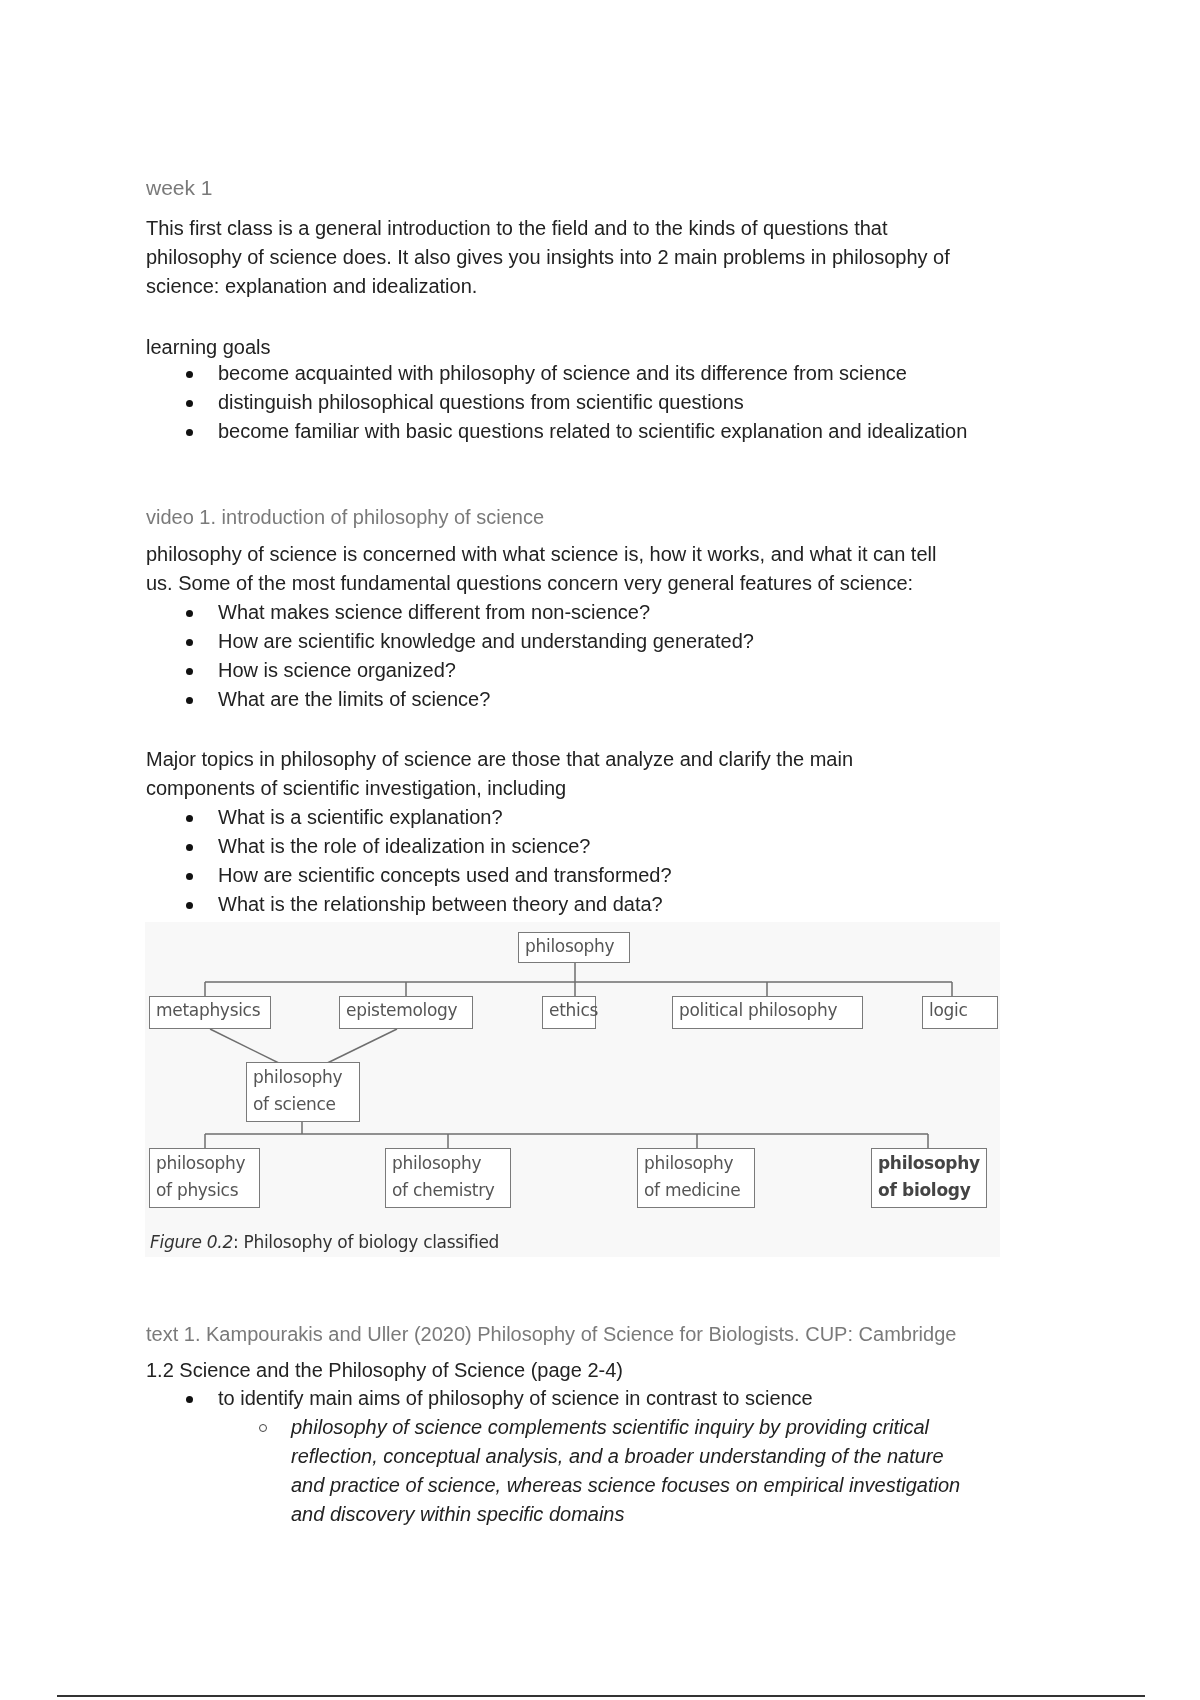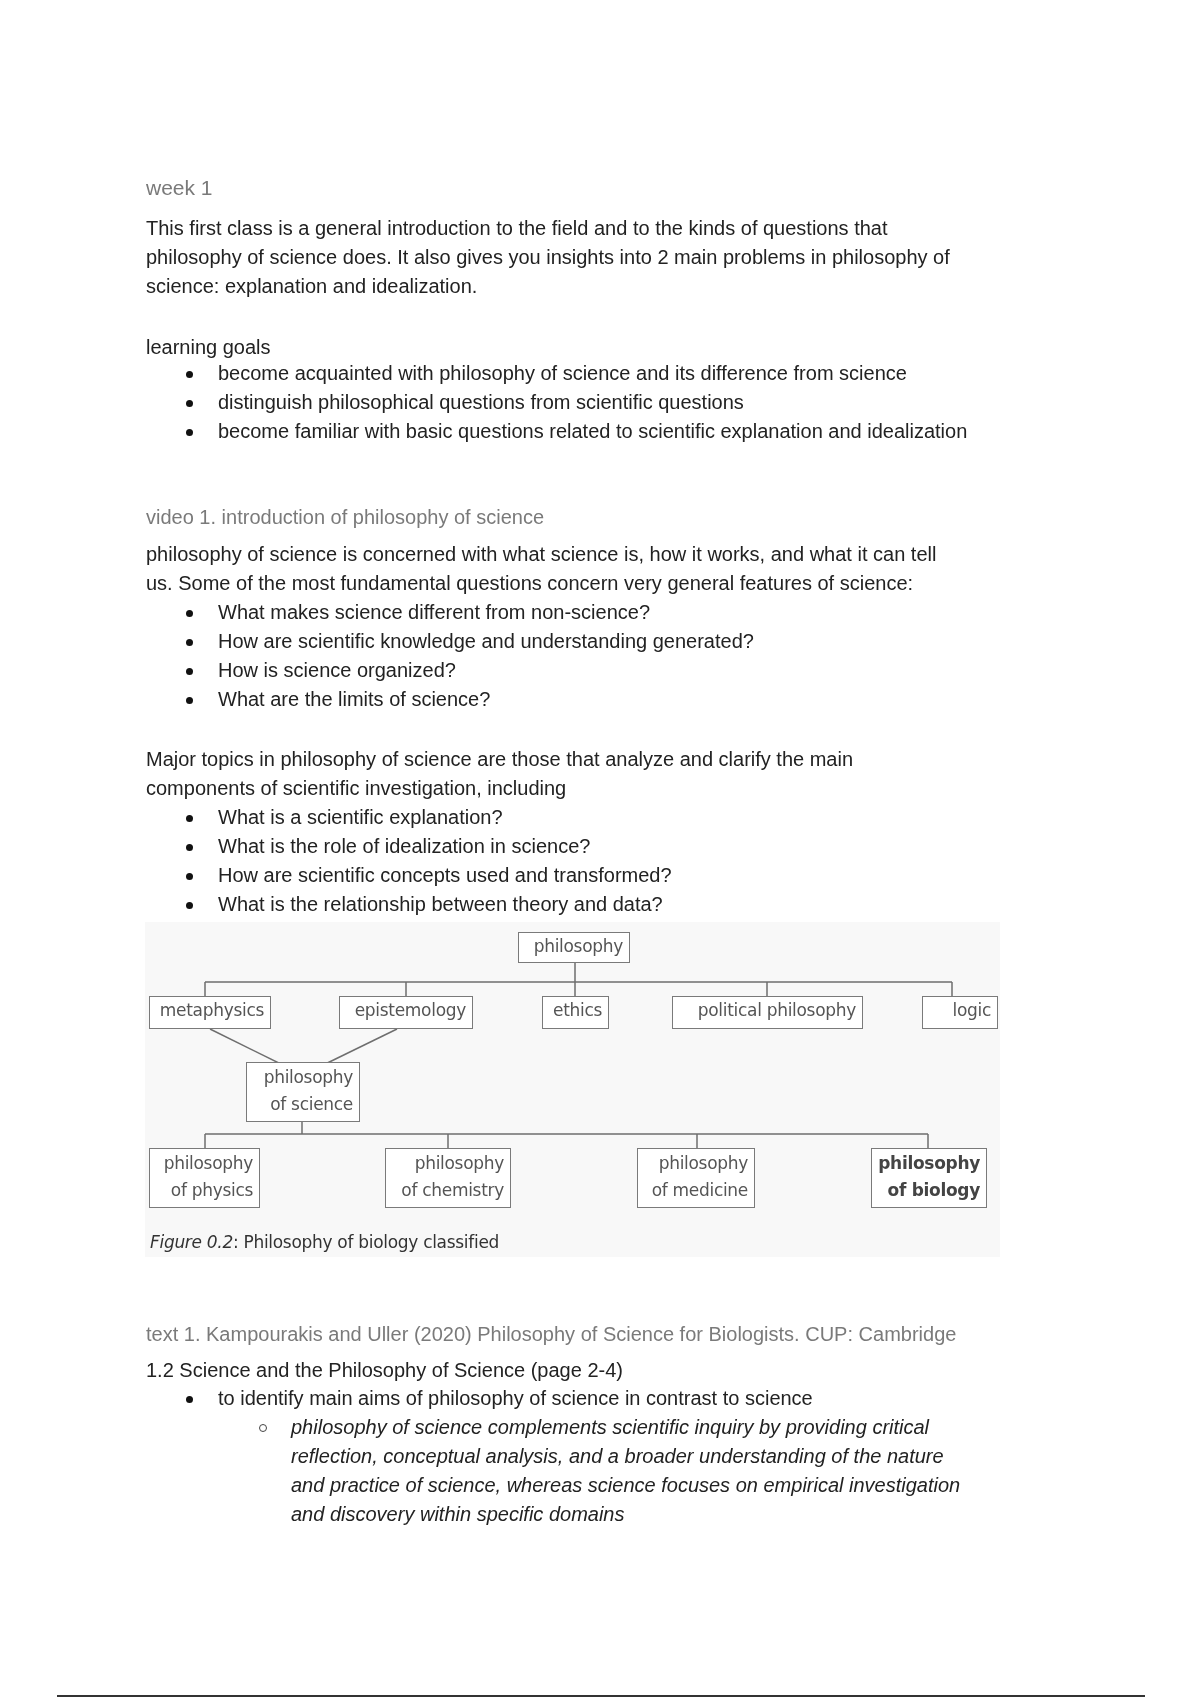--- a/index.html
+++ b/index.html
@@ -20,21 +20,21 @@
     ul.sub-list li .circle {
       position: absolute; left: 113px; top: 11px; width: 6px; height: 6px; border-radius: 50%; border: 1.2px solid #444; background: #fff;
     }
     
     .diagram {
       position: absolute; left: 145px; top: 922px; width: 855px; height: 335px; background: #f8f8f8;
     }
     .diagram svg { position: absolute; left: 0; top: 0; }
     .dbox {
       position: absolute; border: 1.5px solid #7a7a7a; background: #fff;
-      font-family: "DejaVu Sans", sans-serif; font-size: 17px; color: #555; text-align: right;
+      font-family: "DejaVu Sans", sans-serif; font-size: 17px; color: #555; text-align: left;
       line-height: 26px; box-sizing: border-box; padding: 0 6px; letter-spacing: -0.3px;
     }
     .dbox.two { line-height: 27px; padding-top: 1px; }
     .dbox.bold { font-weight: bold; color: #444; }
     .caption {
       position: absolute; left: 150px; top: 1232px; font-family: "DejaVu Sans", sans-serif; font-size: 17px; color: #333; letter-spacing: -0.3px;
     }
     .caption i { font-style: italic; }
     .bottom-rule {
       position: absolute; left: 57px; top: 1695px; width: 1088px; height: 2px; background: #333;
@@ -105,21 +105,21 @@
     <g fill="#444">
       <polygon points="148,148 140,146 143,141"></polygon>
       <polygon points="168,148 173,141 176,146"></polygon>
     </g>
   </svg>
 
   <div class="dbox" style="left:373px; top:10px; width:112px; height:31px;">philosophy</div>
 
   <div class="dbox" style="left:4px; top:74px; width:122px; height:33px;">metaphysics</div>
   <div class="dbox" style="left:194px; top:74px; width:134px; height:33px;">epistemology</div>
-  <div class="dbox" style="left:397px; top:74px; width:67px; height:33px;">ethics</div>
+  <div class="dbox" style="left:397px; top:74px; width:54px; height:33px;">ethics</div>
   <div class="dbox" style="left:527px; top:74px; width:191px; height:33px;">political philosophy</div>
   <div class="dbox" style="left:777px; top:74px; width:76px; height:33px;">logic</div>
 
   <div class="dbox two" style="left:101px; top:140px; width:114px; height:60px;">
     <div>philosophy</div>
     <div>of science</div>
   </div>
 
   <div class="dbox two" style="left:4px; top:226px; width:111px; height:60px;">
     <div>philosophy</div>

